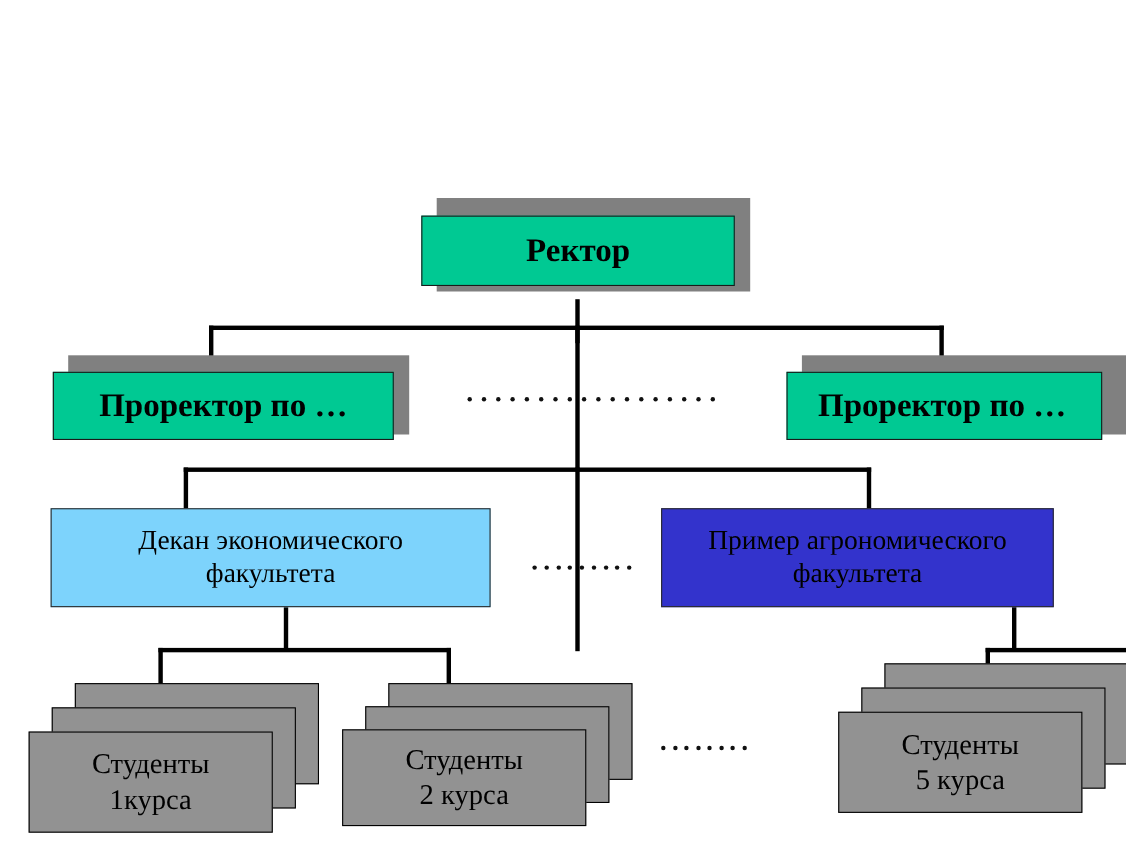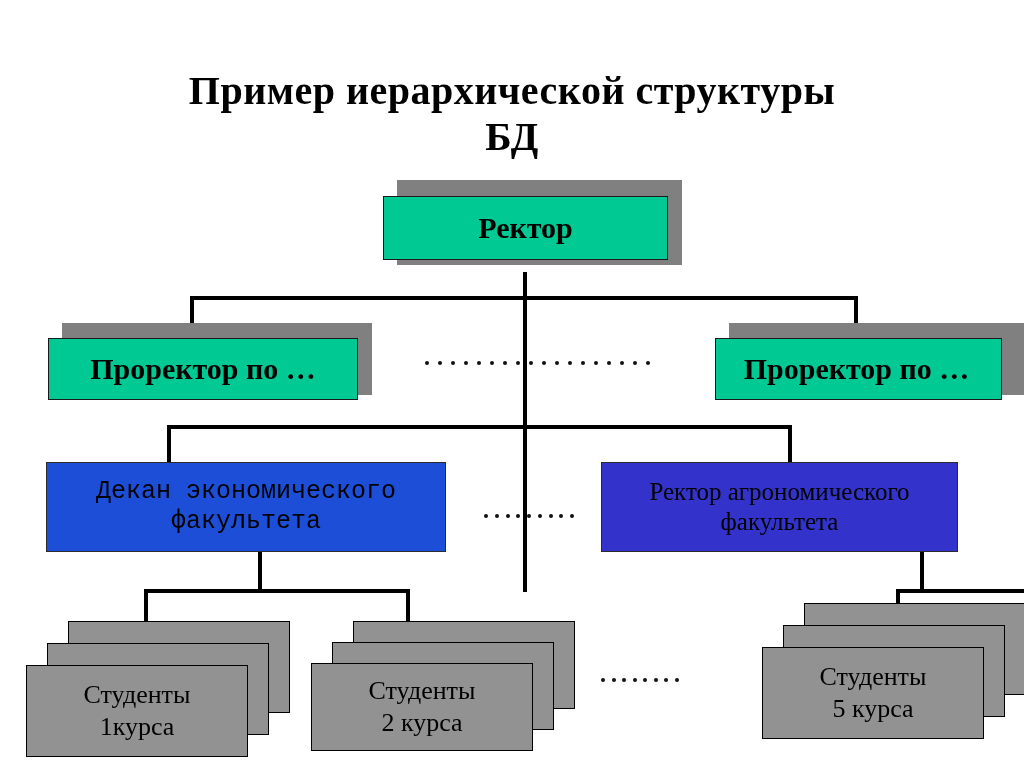--- a/index.html
+++ b/index.html
@@ -70,21 +70,21 @@
     overflow: visible;
   }
 
   
   .node.dean {
     border: 1px solid #2b2b2b;
     font-size: 25px;
     line-height: 1.22;
     font-weight: normal;
   }
-  .node.dean.grey  { background: #1d4ed8; font-family: Liberation Mono, monospace; }
+  .node.dean.grey  { background: #7dd3fc; }
   .node.dean.blue  { background: #3333cc; }
 
   
   .stack {
     position: absolute;
   }
   .card {
     position: absolute;
     box-sizing: border-box;
     background: #929292;
@@ -113,22 +113,20 @@
     display: block;
     background: #111111;
     border-radius: 50%;
   }
 </style>
 </head>
 <body>
 
 <div id="slide">
 
-  <div id="title">Пример иерархической структуры
-БД</div>
 
   <div class="line v" style="left:523px; top:272px; height:40px;"></div>
 
   <div class="line h" style="left:190px; top:296px; width:668px;"></div>
 
   <div class="line v" style="left:190px; top:296px; height:42px;"></div>
 
   <div class="line v" style="left:854px; top:296px; height:42px;"></div>
 
   <div class="line v" style="left:523px; top:296px; height:132px;"></div>
@@ -206,21 +204,21 @@
   <div class="node green overflowing" style="left:715px; top:338px; width:287px; height:62px;">
     <span style="position:relative; left:-2px;">Проректор по …</span>
   </div>
 
   <div class="node dean grey" style="left:46px; top:462px; width:400px; height:90px; white-space:pre-line;">
     <span>Декан экономического
 факультета</span>
   </div>
 
   <div class="node dean blue" style="left:601px; top:462px; width:357px; height:90px; white-space:pre-line; overflow:visible;">
-    <span style="white-space:pre-line;">Ректор агрономического
+    <span style="white-space:pre-line;">Пример агрономического
 факультета</span>
   </div>
 
   <div class="stack" style="left:26px; top:621px; width:270px; height:126px;">
     <div class="card" style="left:42px; top:0px; width:222px; height:92px;"></div>
     <div class="card" style="left:21px; top:22px; width:222px; height:92px;"></div>
     <div class="card front" style="left:0px; top:44px; width:222px; height:92px;">
       <span>Студенты
 1курса</span>
     </div>

